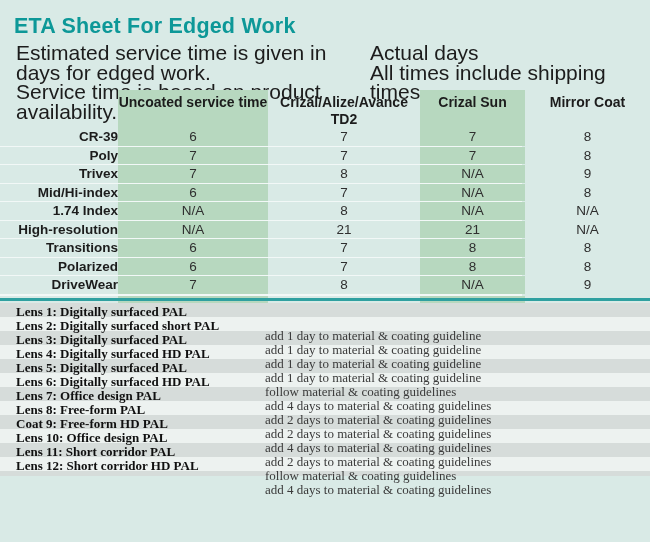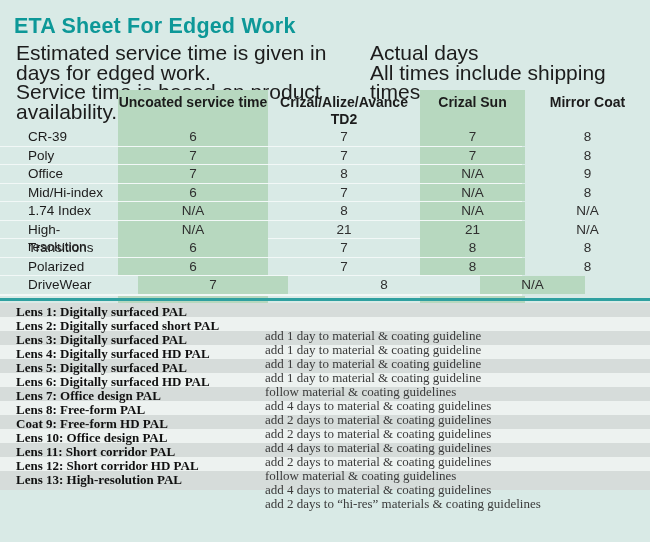--- a/index.html
+++ b/index.html
@@ -25,21 +25,21 @@
   .eta{position:absolute;left:0;top:90px;width:522px;}
   .grid-row{display:grid;grid-template-columns:118px 150px 152px 105px 125px;}
   .cell{box-sizing:border-box;}
   .green{background:var(--green);}
   .hdr .cell{
     font-weight:bold;font-size:14px;line-height:17px;text-align:center;
     padding-top:4px;height:38px;color:var(--text);
   }
   .data{height:17.5px;}
   .data .cell{font-size:13.5px;line-height:17.5px;color:var(--value);text-align:center;}
-  .data .label{font-weight:normal;text-align:left;padding-left:28px;color:var(--text);}
+  .data .label{font-weight:bold;text-align:right;padding-left:10px;color:var(--text);}
   .sep{border-top:1px solid var(--separator);}
   .spacer{height:8px;border-top:1px solid var(--separator);}
 
   .rule{position:absolute;left:0;top:298px;width:650px;height:3px;background:var(--rule);}
 
   
   .lens{position:absolute;left:0;top:303px;width:650px;}
   .lens-row{display:grid;grid-template-columns:265px 1fr;height:14px;line-height:18px;font-size:13px;font-family:Liberation Serif, serif;}
   .lens-row.dark{background:var(--stripeDark);}
   .lens-row.light{background:var(--stripeLight);}
@@ -82,21 +82,21 @@
           <div class="cell">8</div>
         </div>
         <div class="grid-row data sep">
           <div class="cell label">Poly</div>
           <div class="cell green">7</div>
           <div class="cell">7</div>
           <div class="cell green">7</div>
           <div class="cell">8</div>
         </div>
         <div class="grid-row data sep">
-          <div class="cell label">Office</div>
+          <div class="cell label">Trivex</div>
           <div class="cell green">7</div>
           <div class="cell">8</div>
           <div class="cell green">N/A</div>
           <div class="cell">9</div>
         </div>
         <div class="grid-row data sep">
           <div class="cell label">Mid/Hi-index</div>
           <div class="cell green">6</div>
           <div class="cell">7</div>
           <div class="cell green">N/A</div>
@@ -123,21 +123,21 @@
           <div class="cell green">8</div>
           <div class="cell">8</div>
         </div>
         <div class="grid-row data sep">
           <div class="cell label">Polarized</div>
           <div class="cell green">6</div>
           <div class="cell">7</div>
           <div class="cell green">8</div>
           <div class="cell">8</div>
         </div>
-        <div class="grid-row data sep" style="border-bottom: 1px solid var(--separator); gap: 20px;">
+        <div class="grid-row data sep" style="border-bottom: 1px solid var(--separator);">
           <div class="cell label">DriveWear</div>
           <div class="cell green">7</div>
           <div class="cell">8</div>
           <div class="cell green">N/A</div>
           <div class="cell">9</div>
         </div>
       </div>
     <div class="grid-row spacer">
       <div class="cell"></div>
       <div class="cell green"></div>
@@ -191,20 +191,16 @@
         <div class="lens-guideline">add 2 days to material &amp; coating guidelines</div>
       </div>
       <div class="lens-row dark">
         <div class="lens-name">Lens 11: Short corridor PAL</div>
         <div class="lens-guideline">follow material &amp; coating guidelines</div>
       </div>
       <div class="lens-row light">
         <div class="lens-name">Lens 12: Short corridor HD PAL</div>
         <div class="lens-guideline">add 4 days to material &amp; coating guidelines</div>
       </div>
-      <div class="lens-row dark">
-        <div class="lens-name">Lens 13: High-resolution PAL</div>
-        <div class="lens-guideline">add 2 days to “hi-res” materials &amp; coating guidelines</div>
-      </div>
       <div class="lens-footer"></div>
     </div>
 
 </div>
 
 </body></html>

